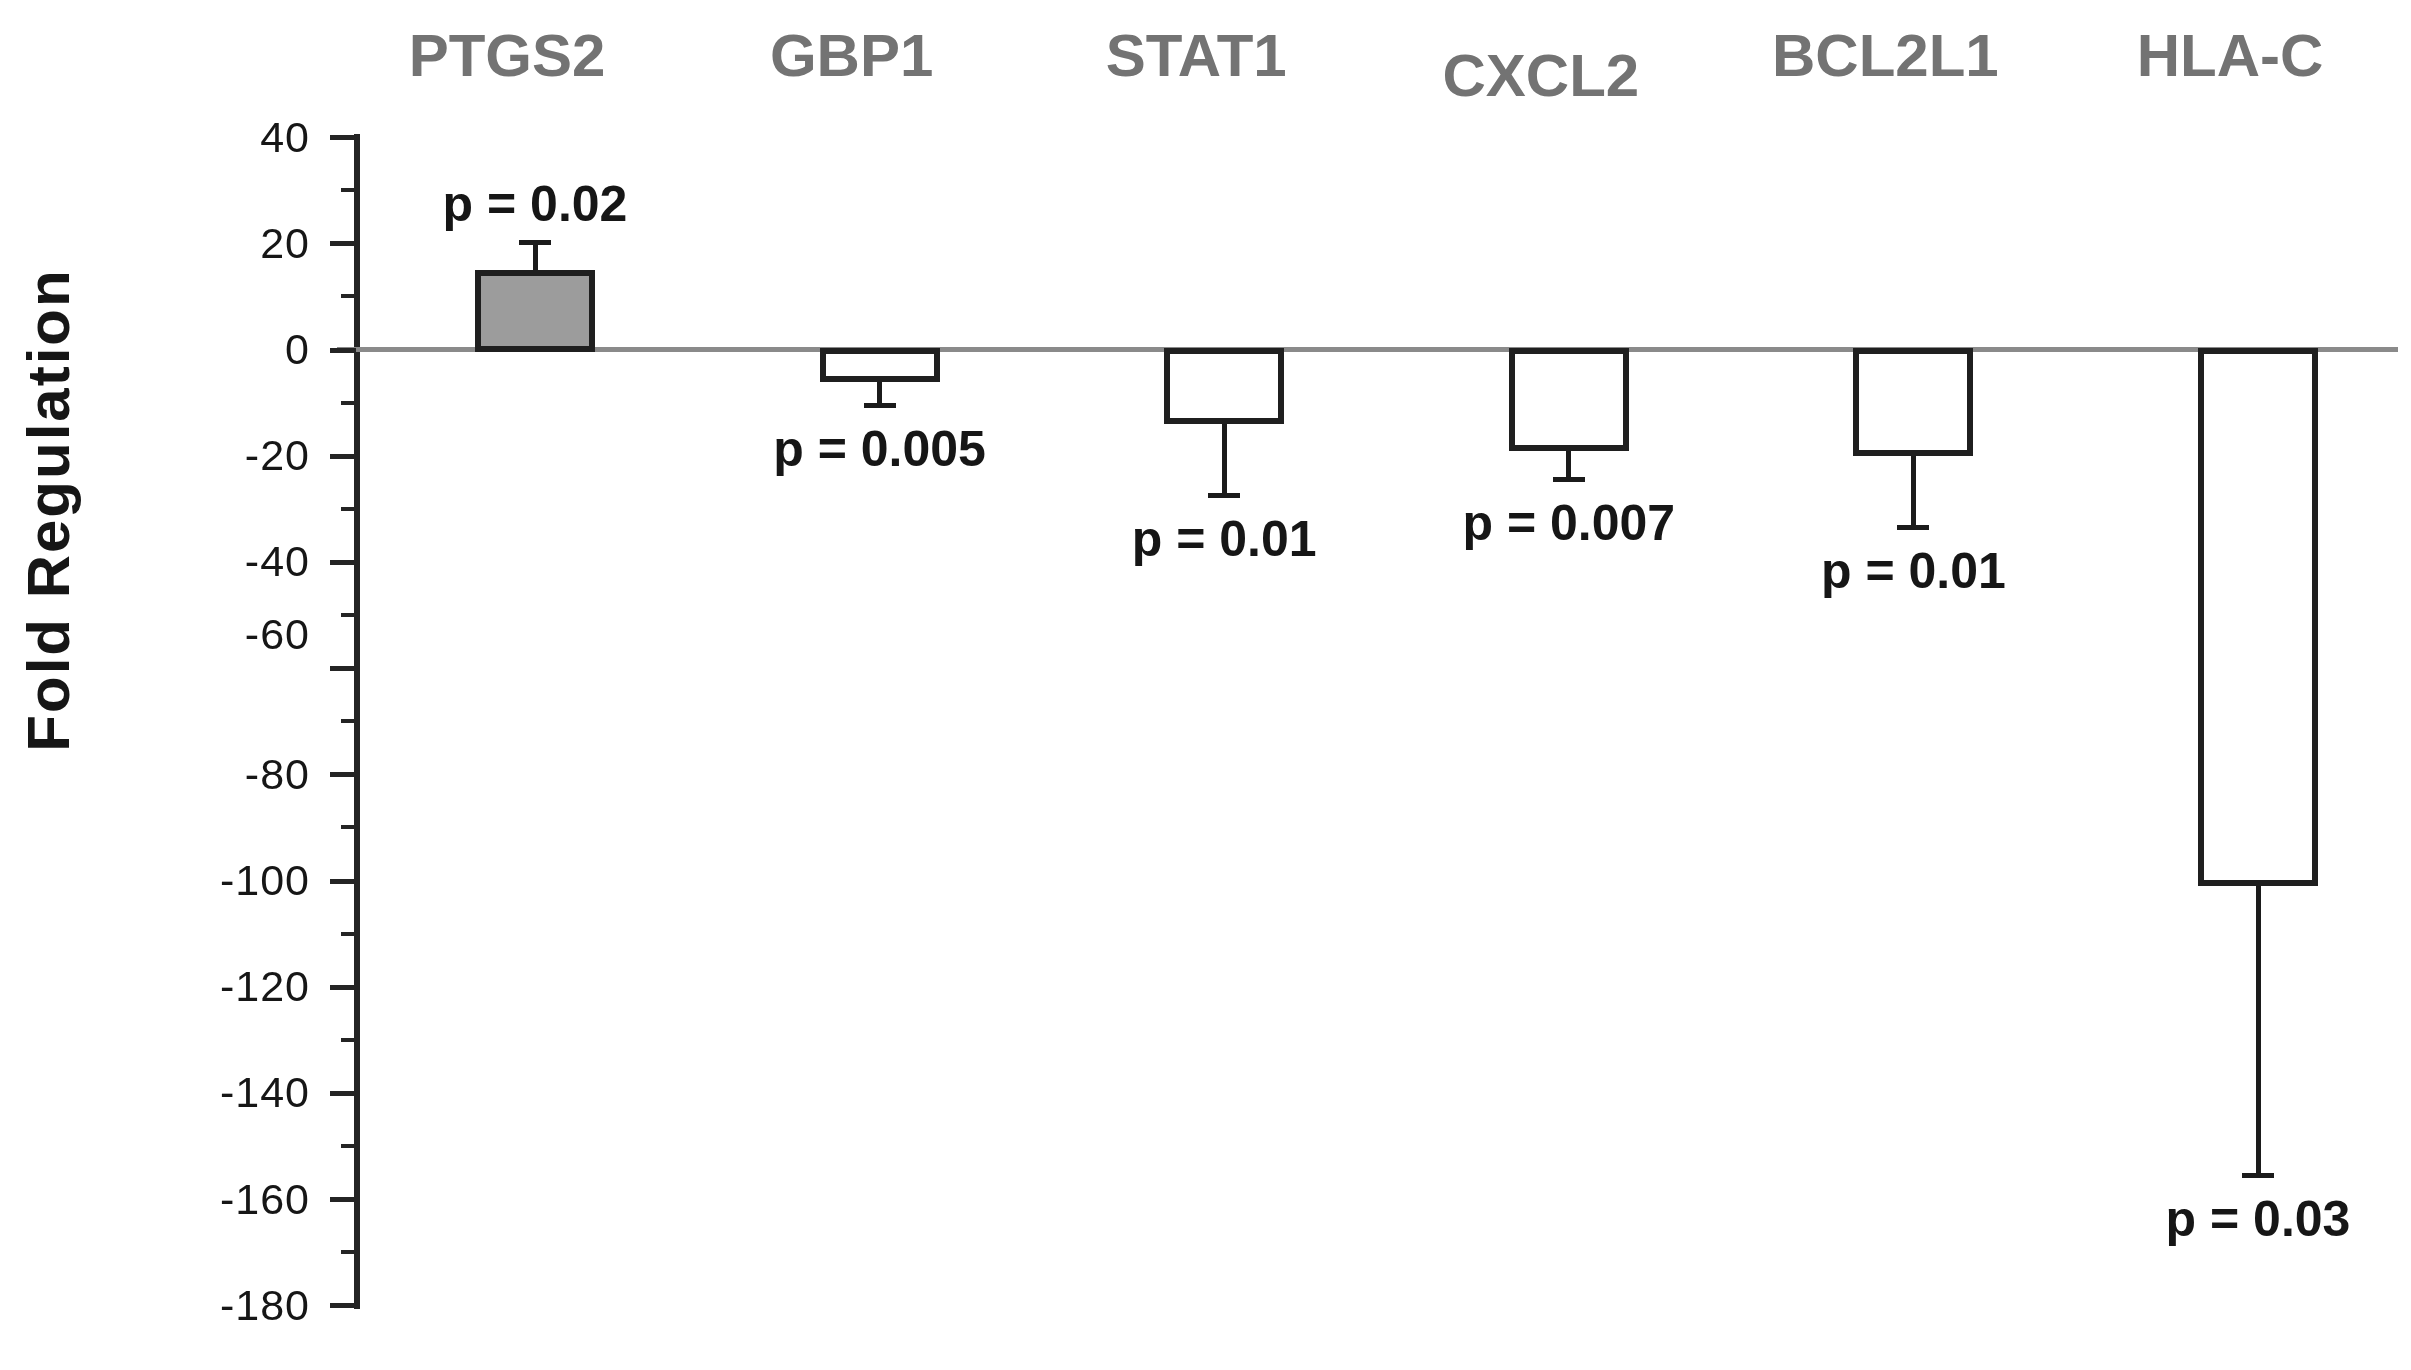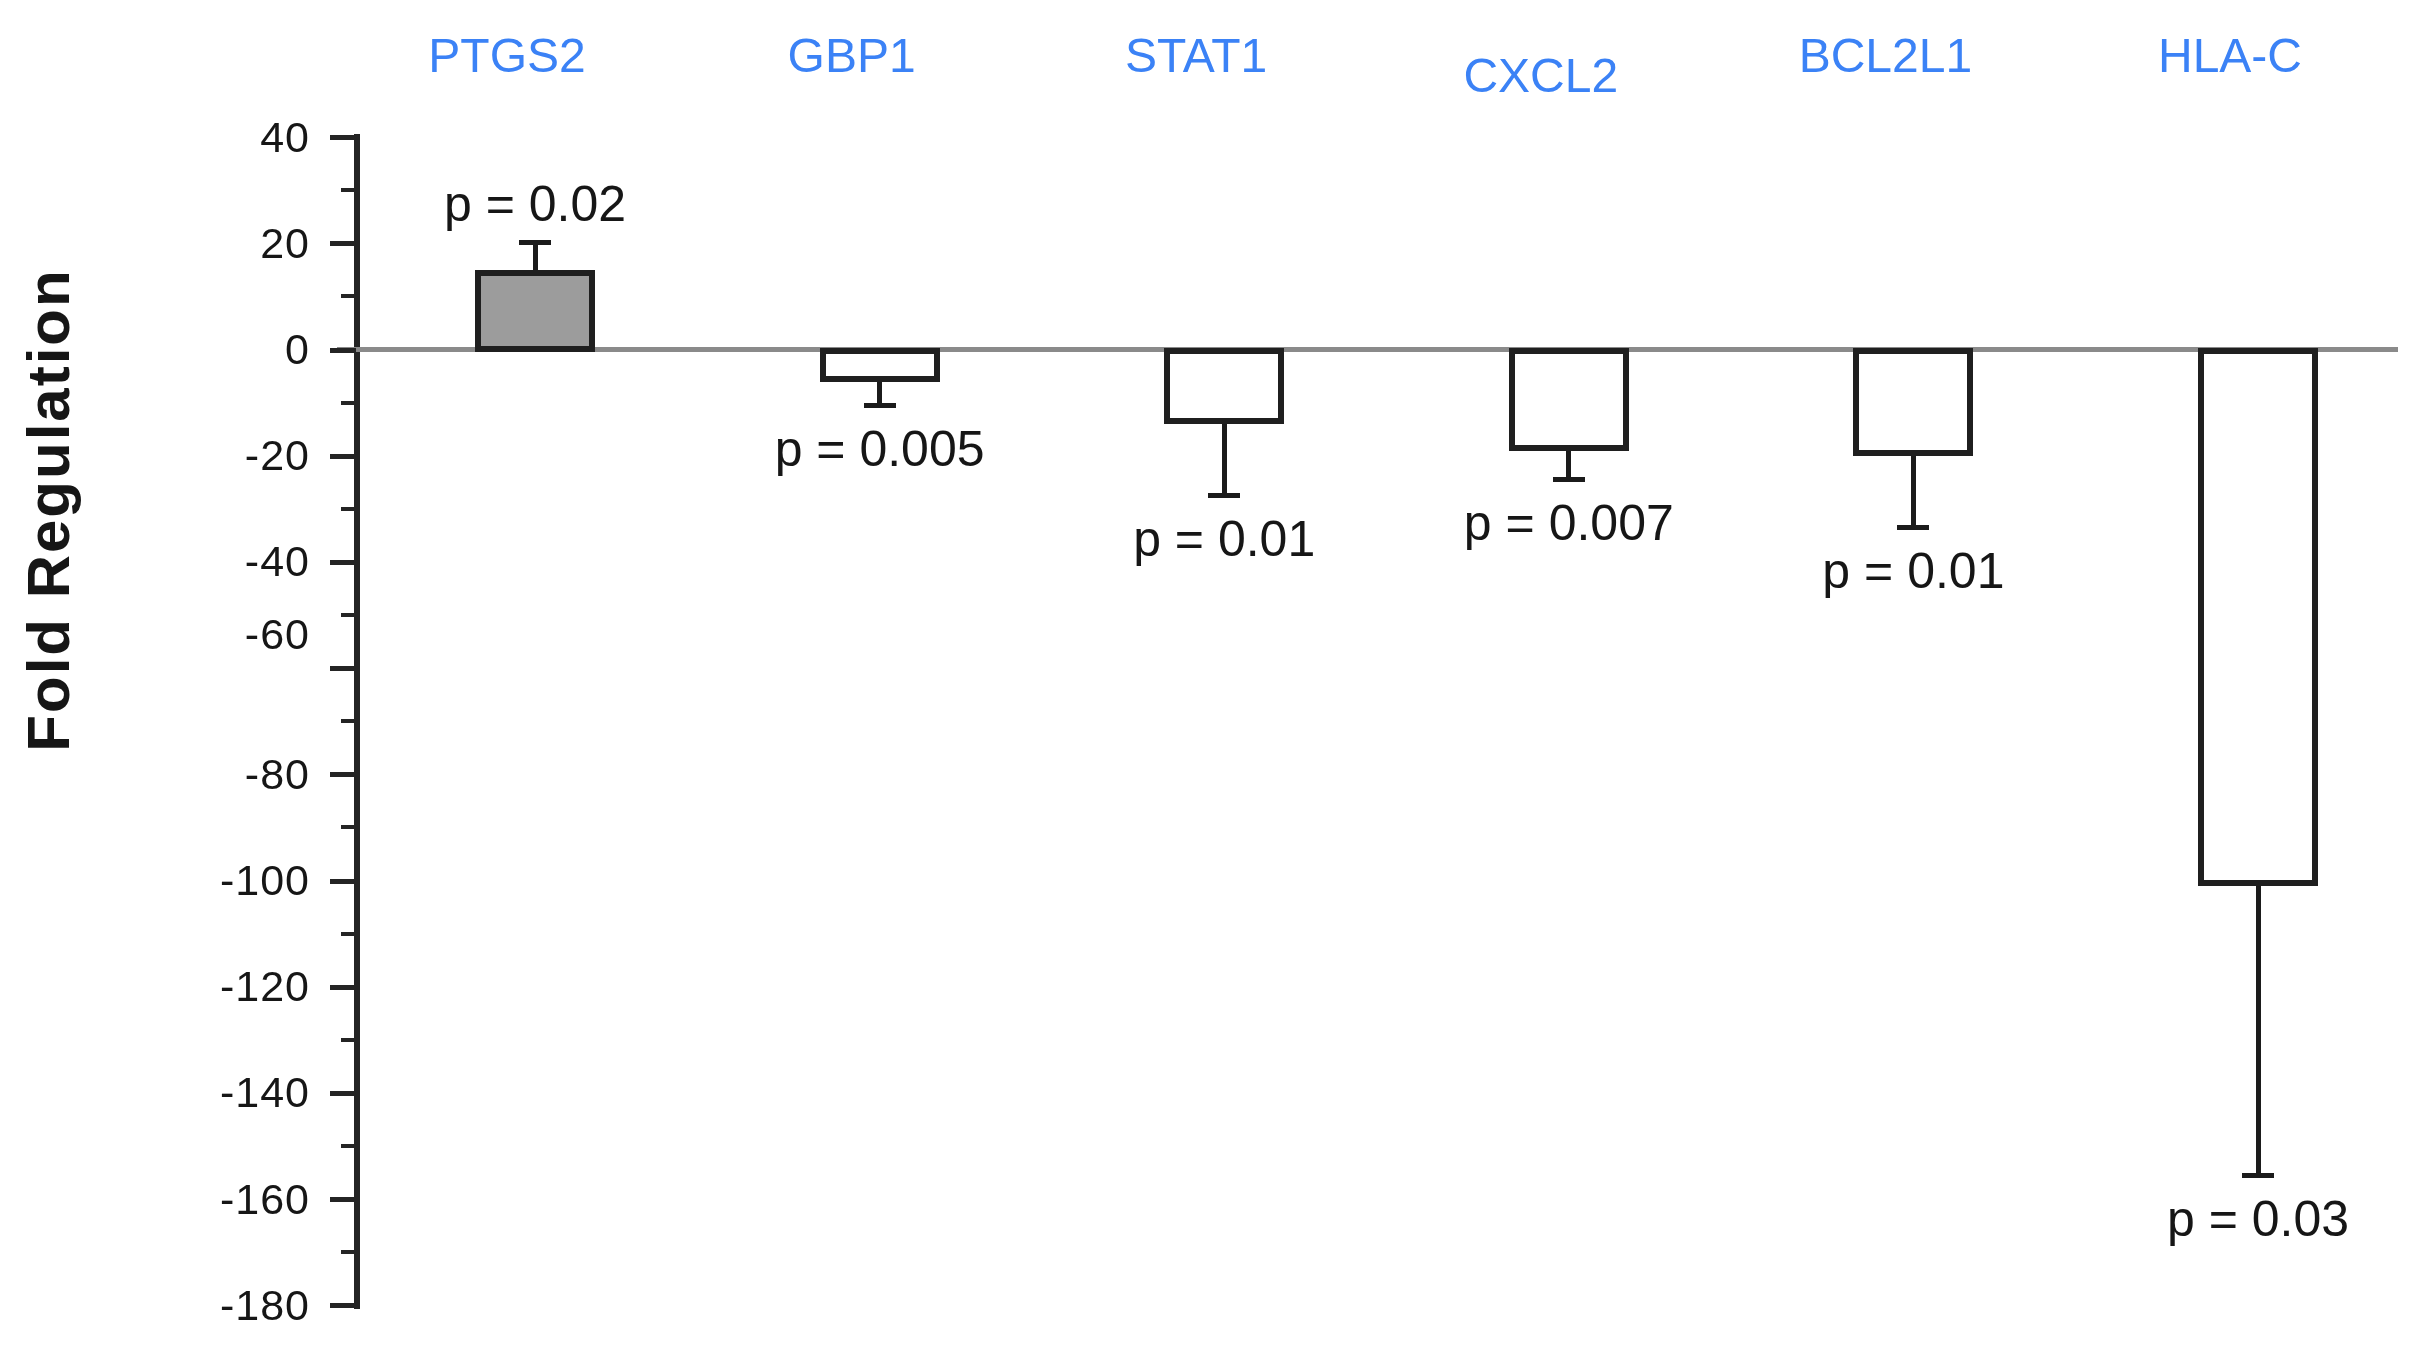--- a/index.html
+++ b/index.html
@@ -69,30 +69,30 @@
   }
   .err-cap {
     position: absolute;
     width: 32px;
     height: 5px;
     background: #1b1b1b;
   }
   .cat-label {
     position: absolute;
     transform: translate(-50%, -50%);
-    font-size: 48px;
-    font-weight: normal;
-    color: #3b82f6;
+    font-size: 60px;
+    font-weight: bold;
+    color: #737373;
     white-space: nowrap;
   }
   .p-label {
     position: absolute;
     transform: translate(-50%, -50%);
     font-size: 50px;
-    font-weight: normal;
+    font-weight: bold;
     color: #161616;
     white-space: nowrap;
   }
 </style>
 </head>
 <body>
 
 <div id="figure">
   <div class="y-axis-title">Fold Regulation</div>
 

